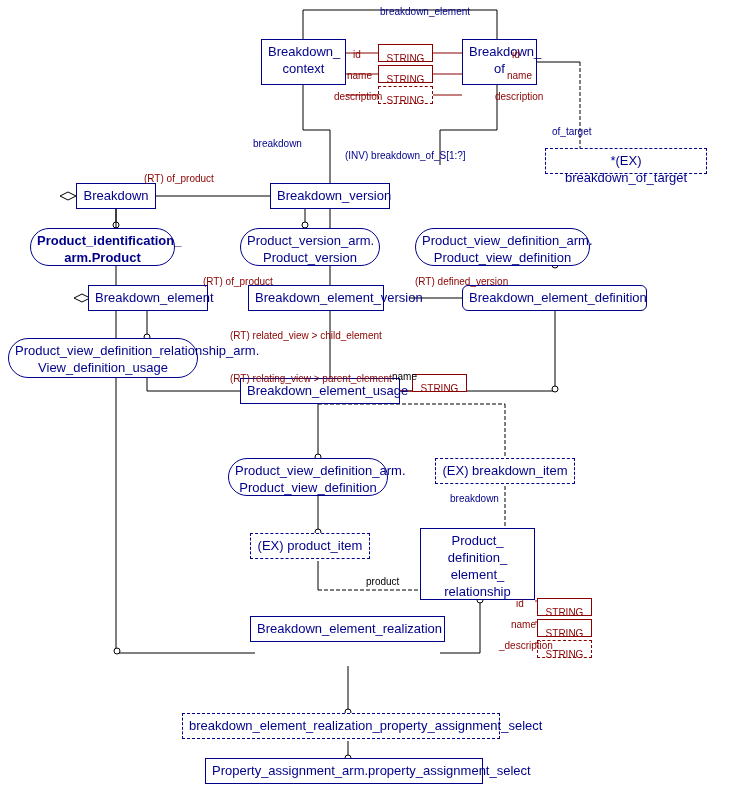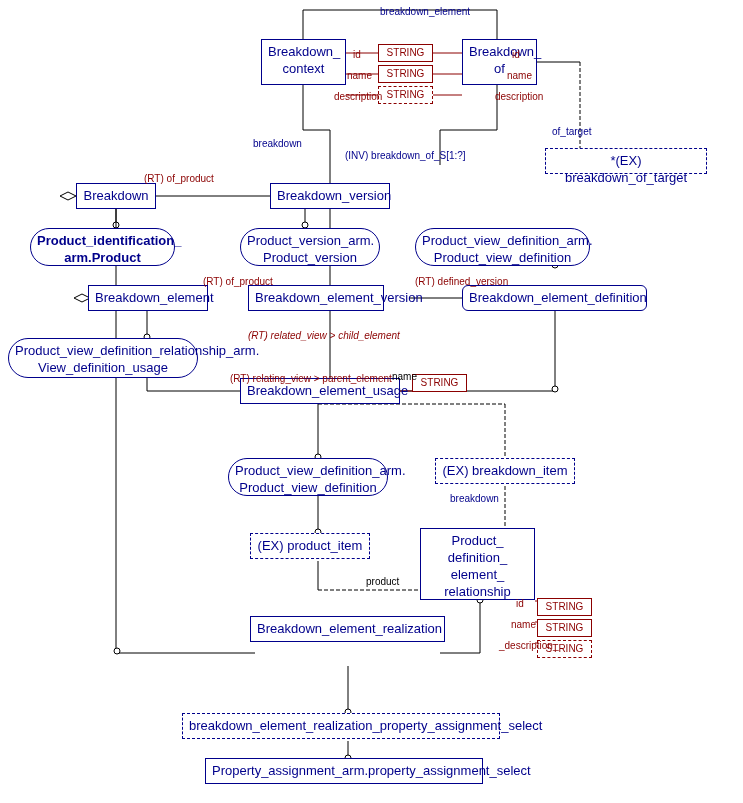--- a/index.html
+++ b/index.html
@@ -31,21 +31,21 @@
       border-style: dashed;
     }
     .entity-box.rounded {
       border-radius: 20px;
     }
     .attr-box {
       position: absolute;
       border: 1.5px solid #8B0000;
       background: #fff;
       text-align: center;
-      padding: 2px 5px;
+      padding: 8px 5px;
       color: #8B0000;
       font-size: 10px;
     }
     .label {
       position: absolute;
       font-size: 10px;
       color: #00008B;
       white-space: nowrap;
     }
     .label.red {
@@ -268,21 +268,21 @@
 
   <div class="label" style="left:253px; top:138px;">breakdown</div>
   <div class="label" style="left:345px; top:150px;">(INV) breakdown_of_S[1:?]</div>
   <div class="label" style="left:552px; top:126px;">of_target</div>
 
   <div class="label red" style="left:144px; top:173px;">(RT) of_product</div>
 
   <div class="label red" style="left:203px; top:276px;">(RT) of_product</div>
   <div class="label red" style="left:415px; top:276px;">(RT) defined_version</div>
 
-  <div class="label red" style="left:248px; top:330px;font-style:italic;">(RT) related_view &gt; child_element</div>
+  <div class="label red" style="left:230px; top:330px;">(RT) related_view &gt; child_element</div>
   <div class="label red" style="left:230px; top:346px;margin-top:27px;">(RT) relating_view &gt; parent_element</div>
 
   <div class="label black" style="left:392px; top:371px;">name</div>
 
   <div class="label" style="left:450px; top:493px;">breakdown</div>
 
   <div class="label black" style="left:366px; top:576px;">product</div>
 
   <div class="label red" style="left:516px; top:598px;">id</div>
   <div class="label red" style="left:511px; top:619px;">name</div>

